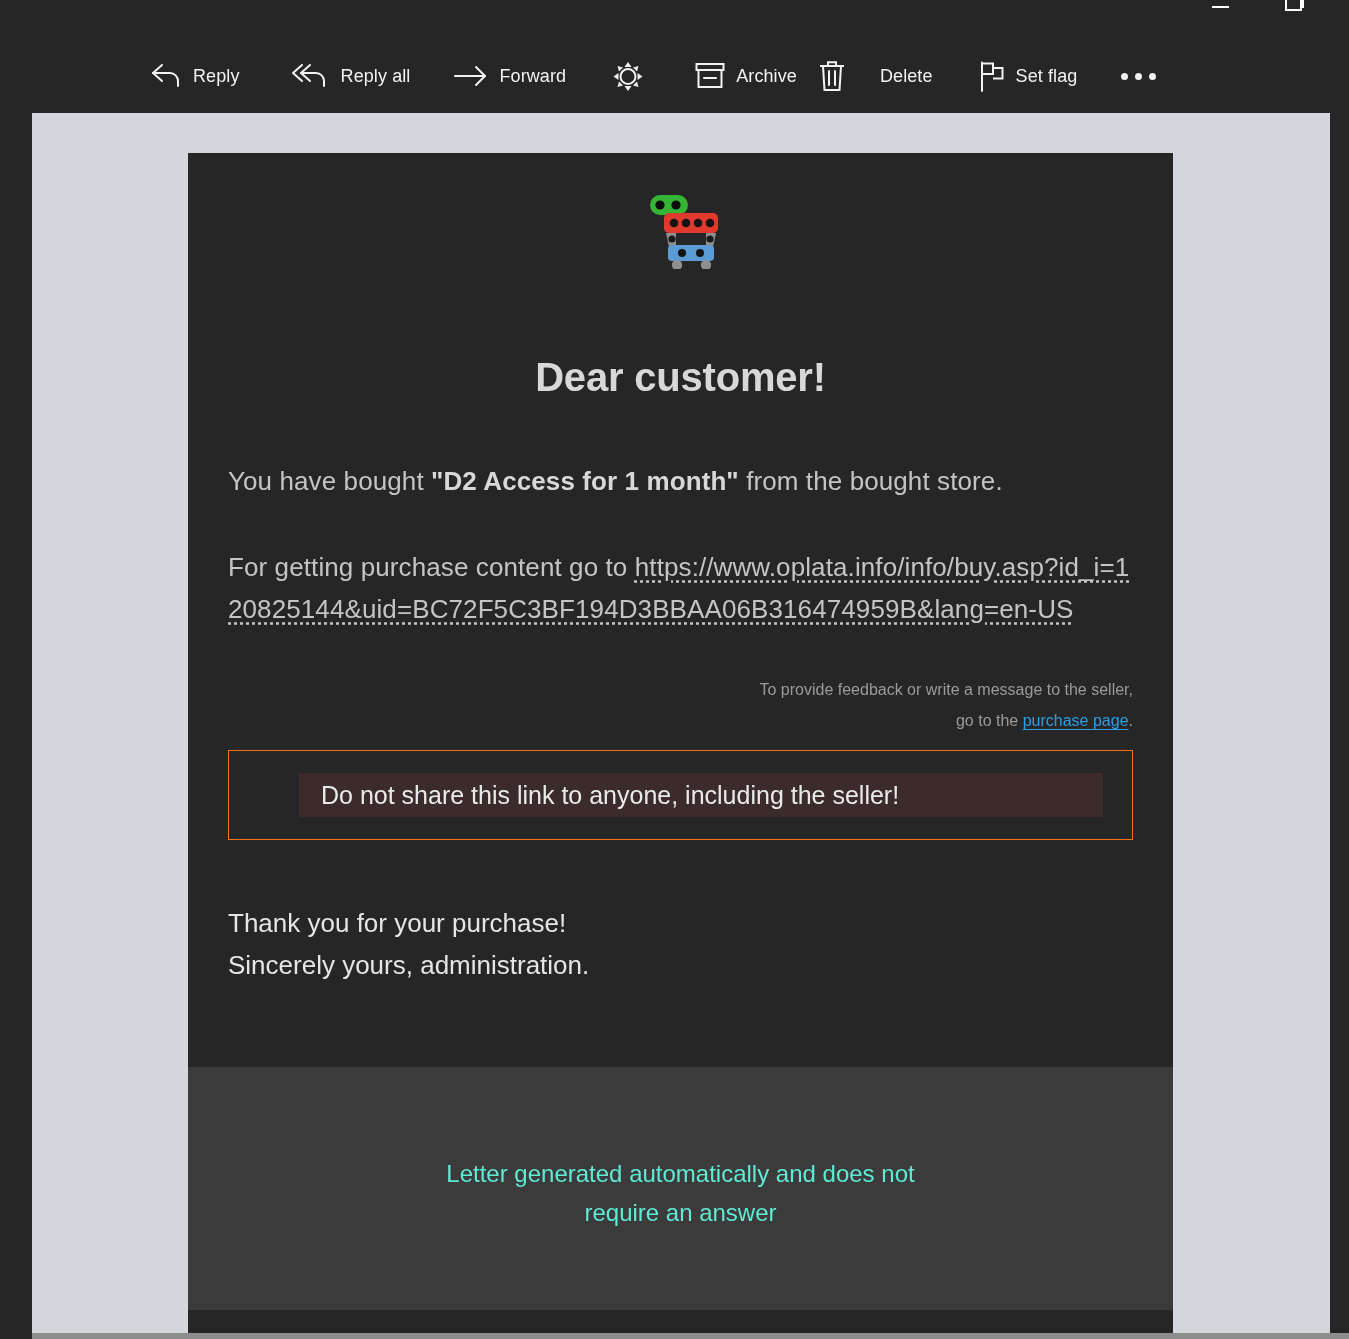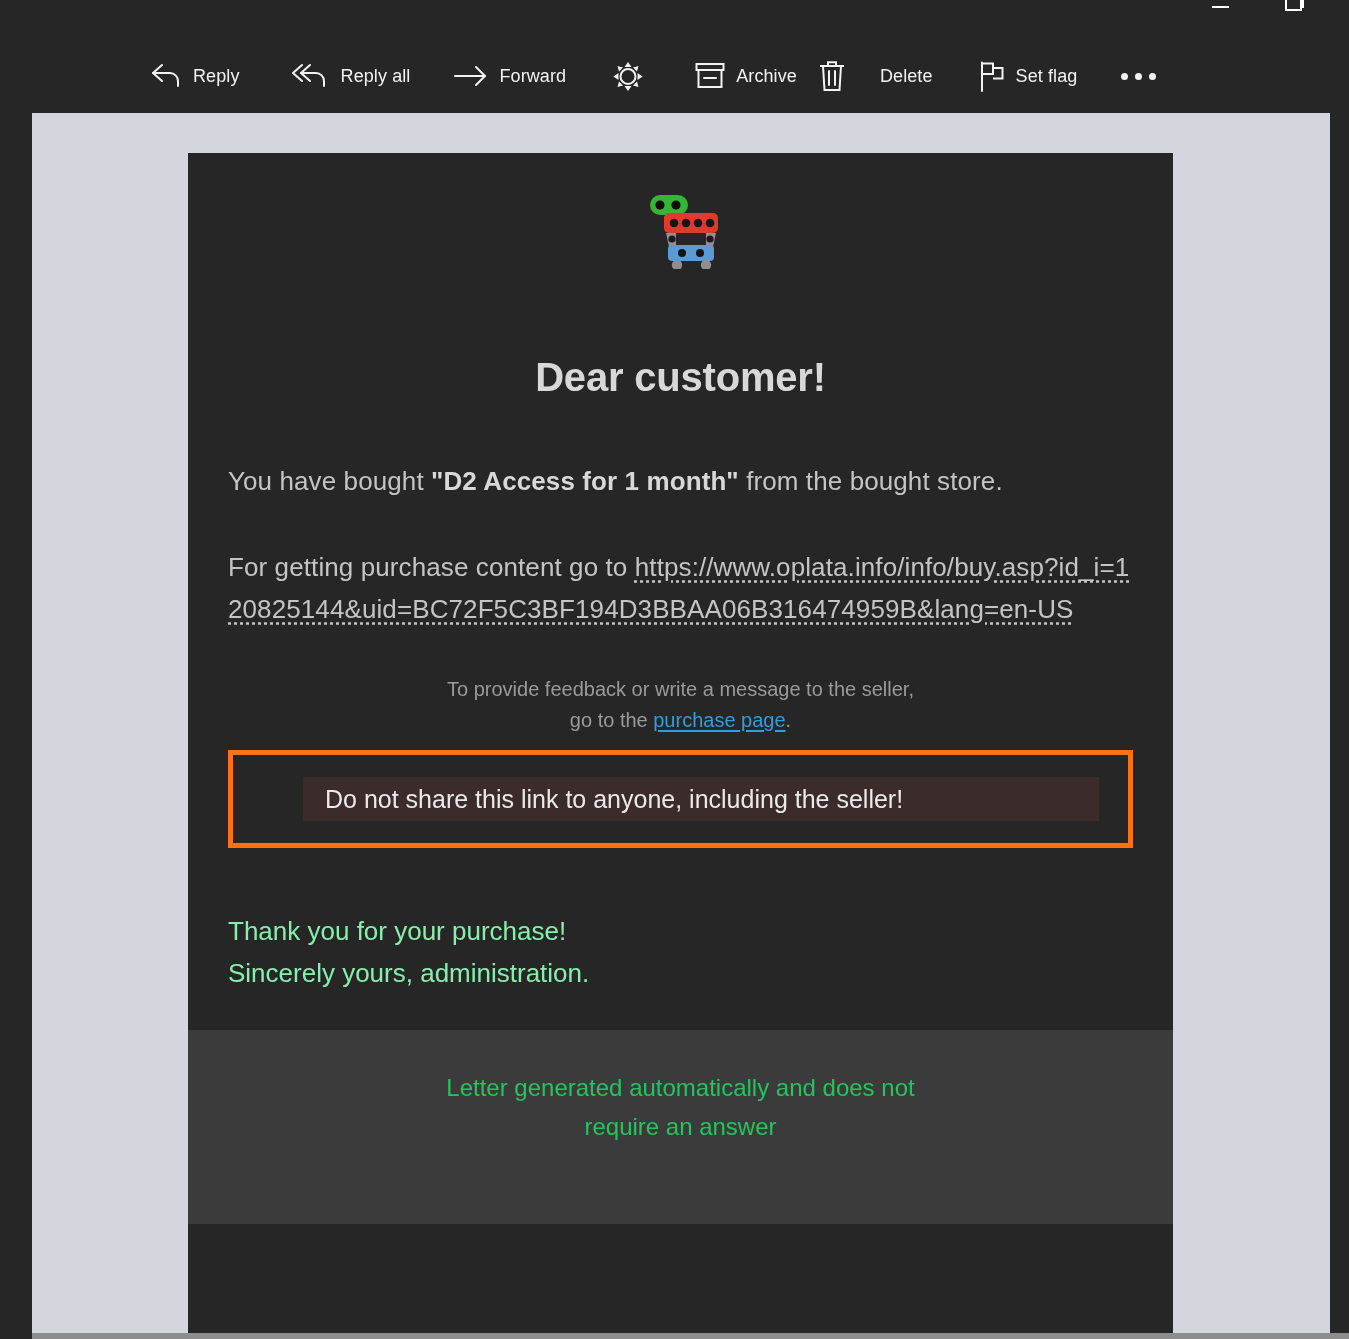--- a/index.html
+++ b/index.html
@@ -163,64 +163,65 @@
   }
   .url-link {
     color: #c4c4c4;
     text-decoration: underline;
     text-decoration-style: dotted;
     text-underline-offset: 4px;
     word-break: break-all;
   }
 
   .feedback {
-    text-align: center;
+    text-align: right;
     color: #9a9a9a;
-    font-size: 20px;
+    font-size: 16px;
     line-height: 31px;
     margin-top: 44px;
   }
   .feedback a {
     color: #2d9ee0;
     text-decoration: underline;
     text-underline-offset: 3px;
   }
 
   .warning-box {
     margin-top: 14px;
-    border: 5px solid #f97316;
+    border: 1px solid #f97316;
     padding: 22px 0;
     background: #262626;
   }
   .warning-inner {
     background: #3b2b2b;
     padding: 6px 0 6px 22px;
     margin-left: 70px;
     margin-right: 29px;
     color: #eaeaea;
     font-size: 25px;
     line-height: 32px;
     white-space: nowrap;
   }
 
   .signoff {
-    color: #86efac;
+    color: #e5e5e5;
     font-size: 26px;
     line-height: 42px;
     margin-top: 62px;
   }
 
   
   .email-footer {
     background: #3b3b3b;
-    padding: 38px 40px 78px 40px;
+    padding: 87px 40px 78px 40px;
     text-align: center;
-    color: #22c55e;
+    color: #5eead4;
     font-size: 24px;
     line-height: 39px;
+    margin-top: 45px;
   }
 
   .bottom-edge {
     position: absolute;
     left: 0;
     bottom: 0;
     width: 1349px;
     height: 6px;
     background: #8d8d8d;
   }

